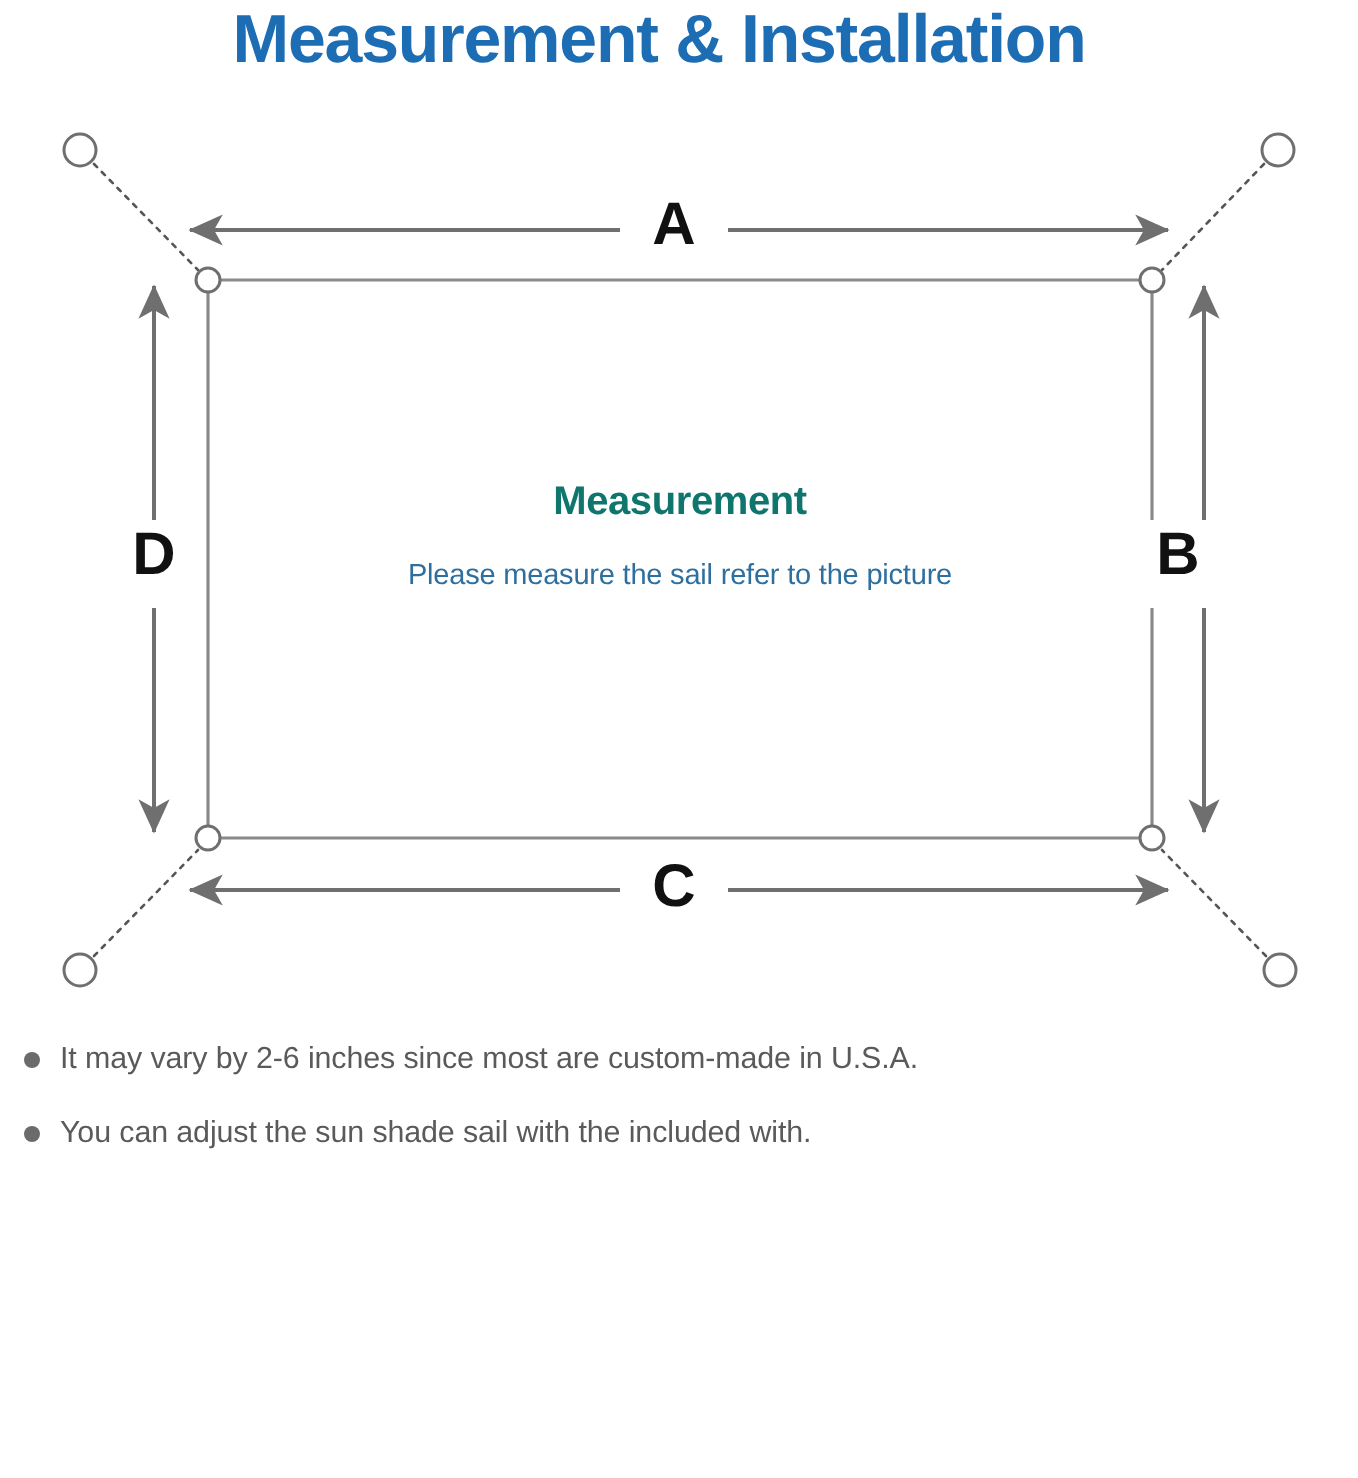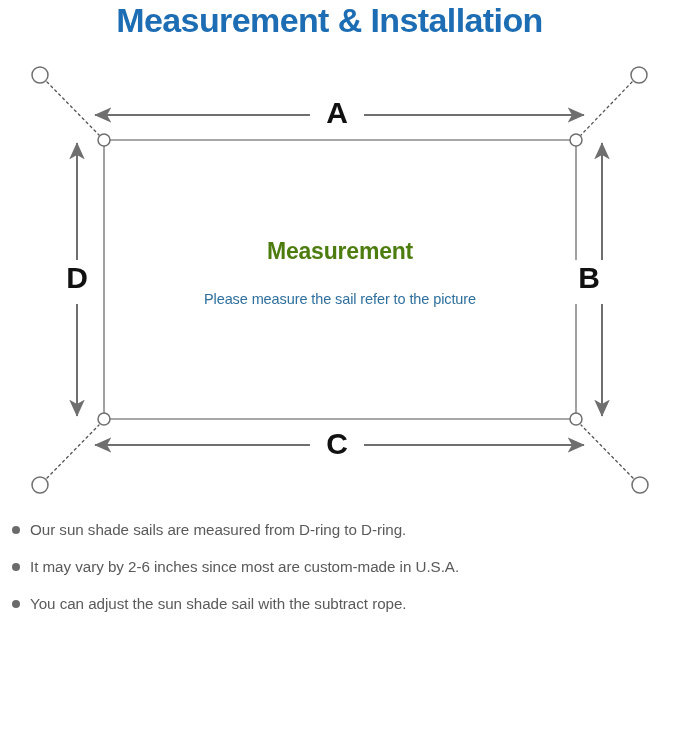--- a/index.html
+++ b/index.html
@@ -61,28 +61,28 @@
   #label-B { left: 572px; top: 214px; width: 34px; height: 38px; padding: 3px 0; }
 
   #center-block {
     position: absolute;
     left: 140px;
     top: 190px;
     width: 400px;
     text-align: center;
   }
   #center-title {
-    font-size: 23px;
+    font-size: 20px;
     font-weight: bold;
-    color: #4d7c0f;
+    color: #0f766e;
     line-height: 30px;
     letter-spacing: -0.2px;
   }
   #center-sub {
-    margin-top: 24px;
+    margin-top: 13px;
     font-size: 14.5px;
     color: #2f6f9e;
     line-height: 18px;
     letter-spacing: -0.1px;
   }
 
   
   #notes {
     position: absolute;
     left: 0;
@@ -160,23 +160,19 @@
 
   <div id="center-block">
     <div id="center-title">Measurement</div>
     <div id="center-sub">Please measure the sail refer to the picture</div>
   </div>
 </div>
 
 <div id="notes">
   <div class="note-item">
     <span class="note-bullet"></span>
-    <span>Our sun shade sails are measured from D-ring to D-ring.</span>
-  </div>
-  <div class="note-item">
-    <span class="note-bullet"></span>
     <span>It may vary by 2-6 inches since most are custom-made in U.S.A.</span>
   </div>
   <div class="note-item">
     <span class="note-bullet"></span>
-    <span>You can adjust the sun shade sail with the subtract rope.</span>
+    <span>You can adjust the sun shade sail with the included with.</span>
   </div>
 </div>
 
 </body></html>

